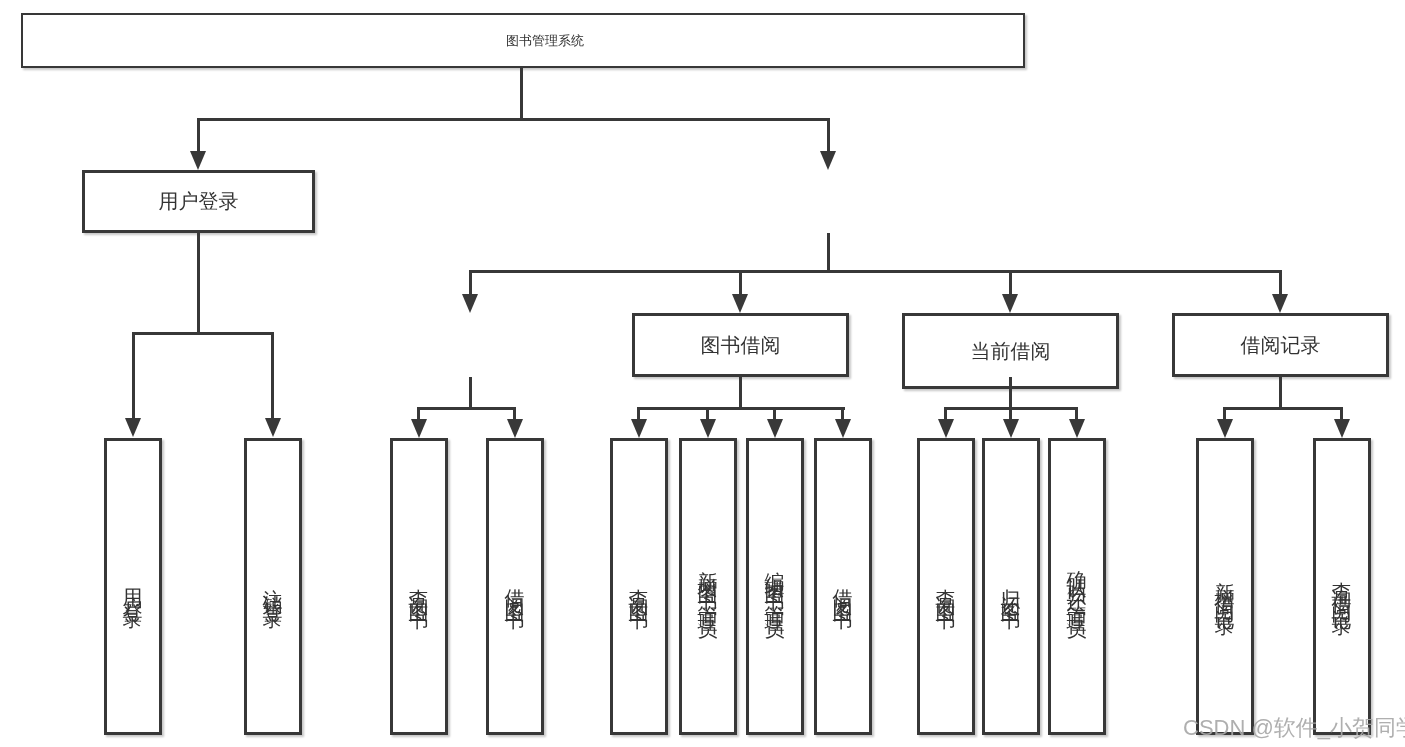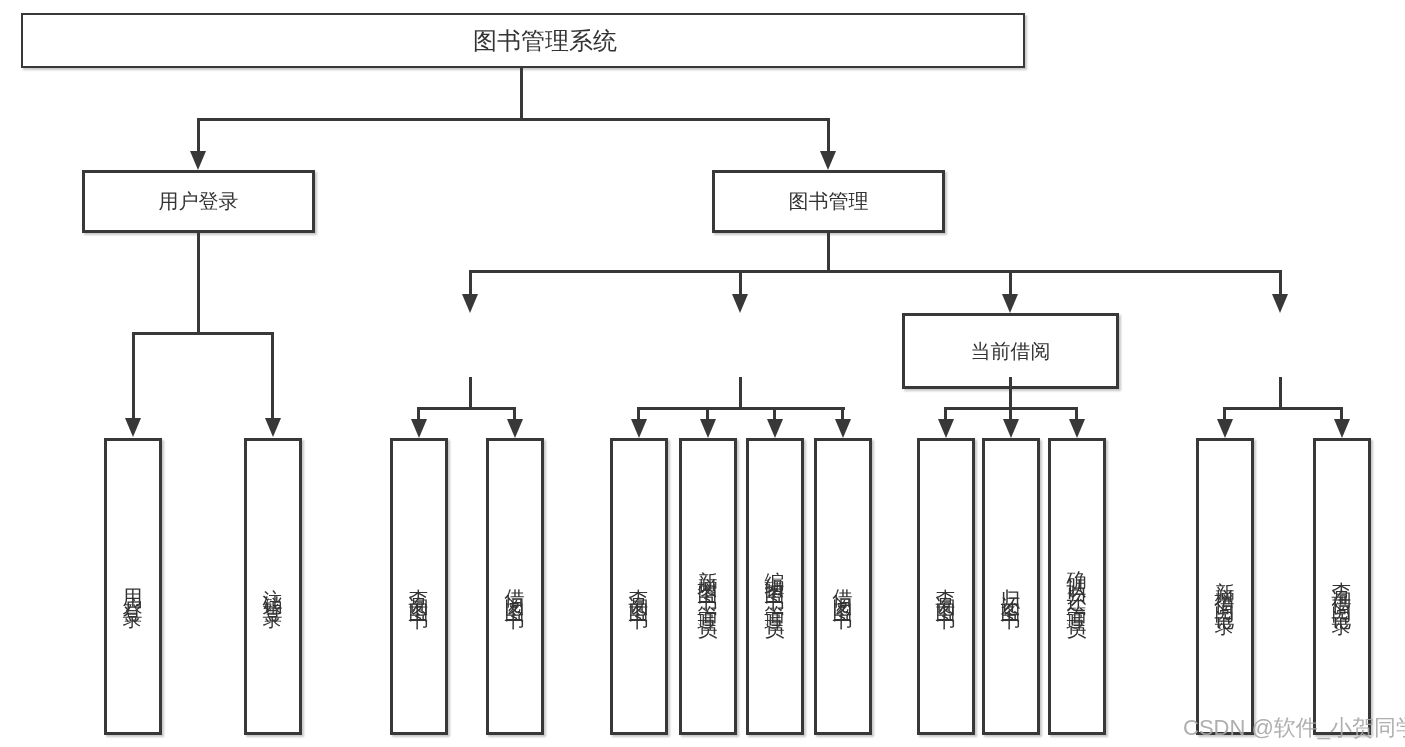--- a/index.html
+++ b/index.html
@@ -14,21 +14,21 @@
     position:absolute;
     background:#ffffff;
     border:3px solid #383838;
     box-sizing:border-box;
     display:flex;
     align-items:center;
     justify-content:center;
     color:#333333;
     box-shadow:2px 2px 2px rgba(0,0,0,0.22);
   }
-  .root-box { border-width:2px; font-size:24px;padding-left:44px; }
+  .root-box { border-width:2px; font-size:13px;padding-left:44px; }
   .h-box  { font-size:20px; }
   .v-box span {
     writing-mode:vertical-rl;
     text-orientation:mixed;
     font-size:20px;
     letter-spacing:7px;
     line-height:1;
     color:#333333;
   }
   .hline, .vline { position:absolute; background:#383838; }
@@ -58,41 +58,42 @@
   <div class="box root-box" style="left:21px;top:13px;width:1004px;height:55px;">图书管理系统</div>
 
   <div class="vline" style="left:520px;top:68px;height:52px;"></div>
   <div class="hline" style="left:197px;top:118px;width:633px;"></div>
   <div class="vline" style="left:197px;top:118px;height:34px;"></div>
   <div class="arrow" style="left:190px;top:151px;"></div>
   <div class="vline" style="left:827px;top:118px;height:34px;"></div>
   <div class="arrow" style="left:820px;top:151px;"></div>
 
   <div class="box h-box" style="left:82px;top:170px;width:233px;height:63px;">用户登录</div>
-  <div class="box h-box" style="left:712px;top:170px;width:233px;height:63px;">图书管理</div>
 
   <div class="vline" style="left:197px;top:233px;height:102px;"></div>
   <div class="hline" style="left:132px;top:332px;width:142px;"></div>
   <div class="vline" style="left:132px;top:332px;height:87px;"></div>
   <div class="arrow" style="left:125px;top:418px;"></div>
   <div class="vline" style="left:271px;top:332px;height:87px;"></div>
   <div class="arrow" style="left:265px;top:418px;"></div>
 
   <div class="vline" style="left:827px;top:233px;height:40px;"></div>
   <div class="hline" style="left:469px;top:270px;width:813px;"></div>
   <div class="vline" style="left:469px;top:270px;height:25px;"></div>
   <div class="arrow" style="left:462px;top:294px;"></div>
   <div class="vline" style="left:739px;top:270px;height:25px;"></div>
   <div class="arrow" style="left:732px;top:294px;"></div>
   <div class="vline" style="left:1009px;top:270px;height:25px;"></div>
   <div class="arrow" style="left:1002px;top:294px;"></div>
   <div class="vline" style="left:1279px;top:270px;height:25px;"></div>
   <div class="arrow" style="left:1272px;top:294px;"></div>
 
+  <div class="box h-box" style="left:632px;top:313px;width:217px;height:64px;">图书借阅</div>
   <div class="box h-box" style="left:902px;top:313px;width:217px;height:76px;">当前借阅</div>
+  <div class="box h-box" style="left:1172px;top:313px;width:217px;height:64px;">借阅记录</div>
 
   <div class="vline" style="left:469px;top:377px;height:33px;"></div>
   <div class="hline" style="left:417px;top:407px;width:99px;"></div>
   <div class="vline" style="left:417px;top:407px;height:13px;"></div>
   <div class="arrow" style="left:411px;top:419px;"></div>
   <div class="vline" style="left:513px;top:407px;height:13px;"></div>
   <div class="arrow" style="left:507px;top:419px;"></div>
 
   <div class="vline" style="left:739px;top:377px;height:33px;"></div>
   <div class="hline" style="left:637px;top:407px;width:208px;"></div>

